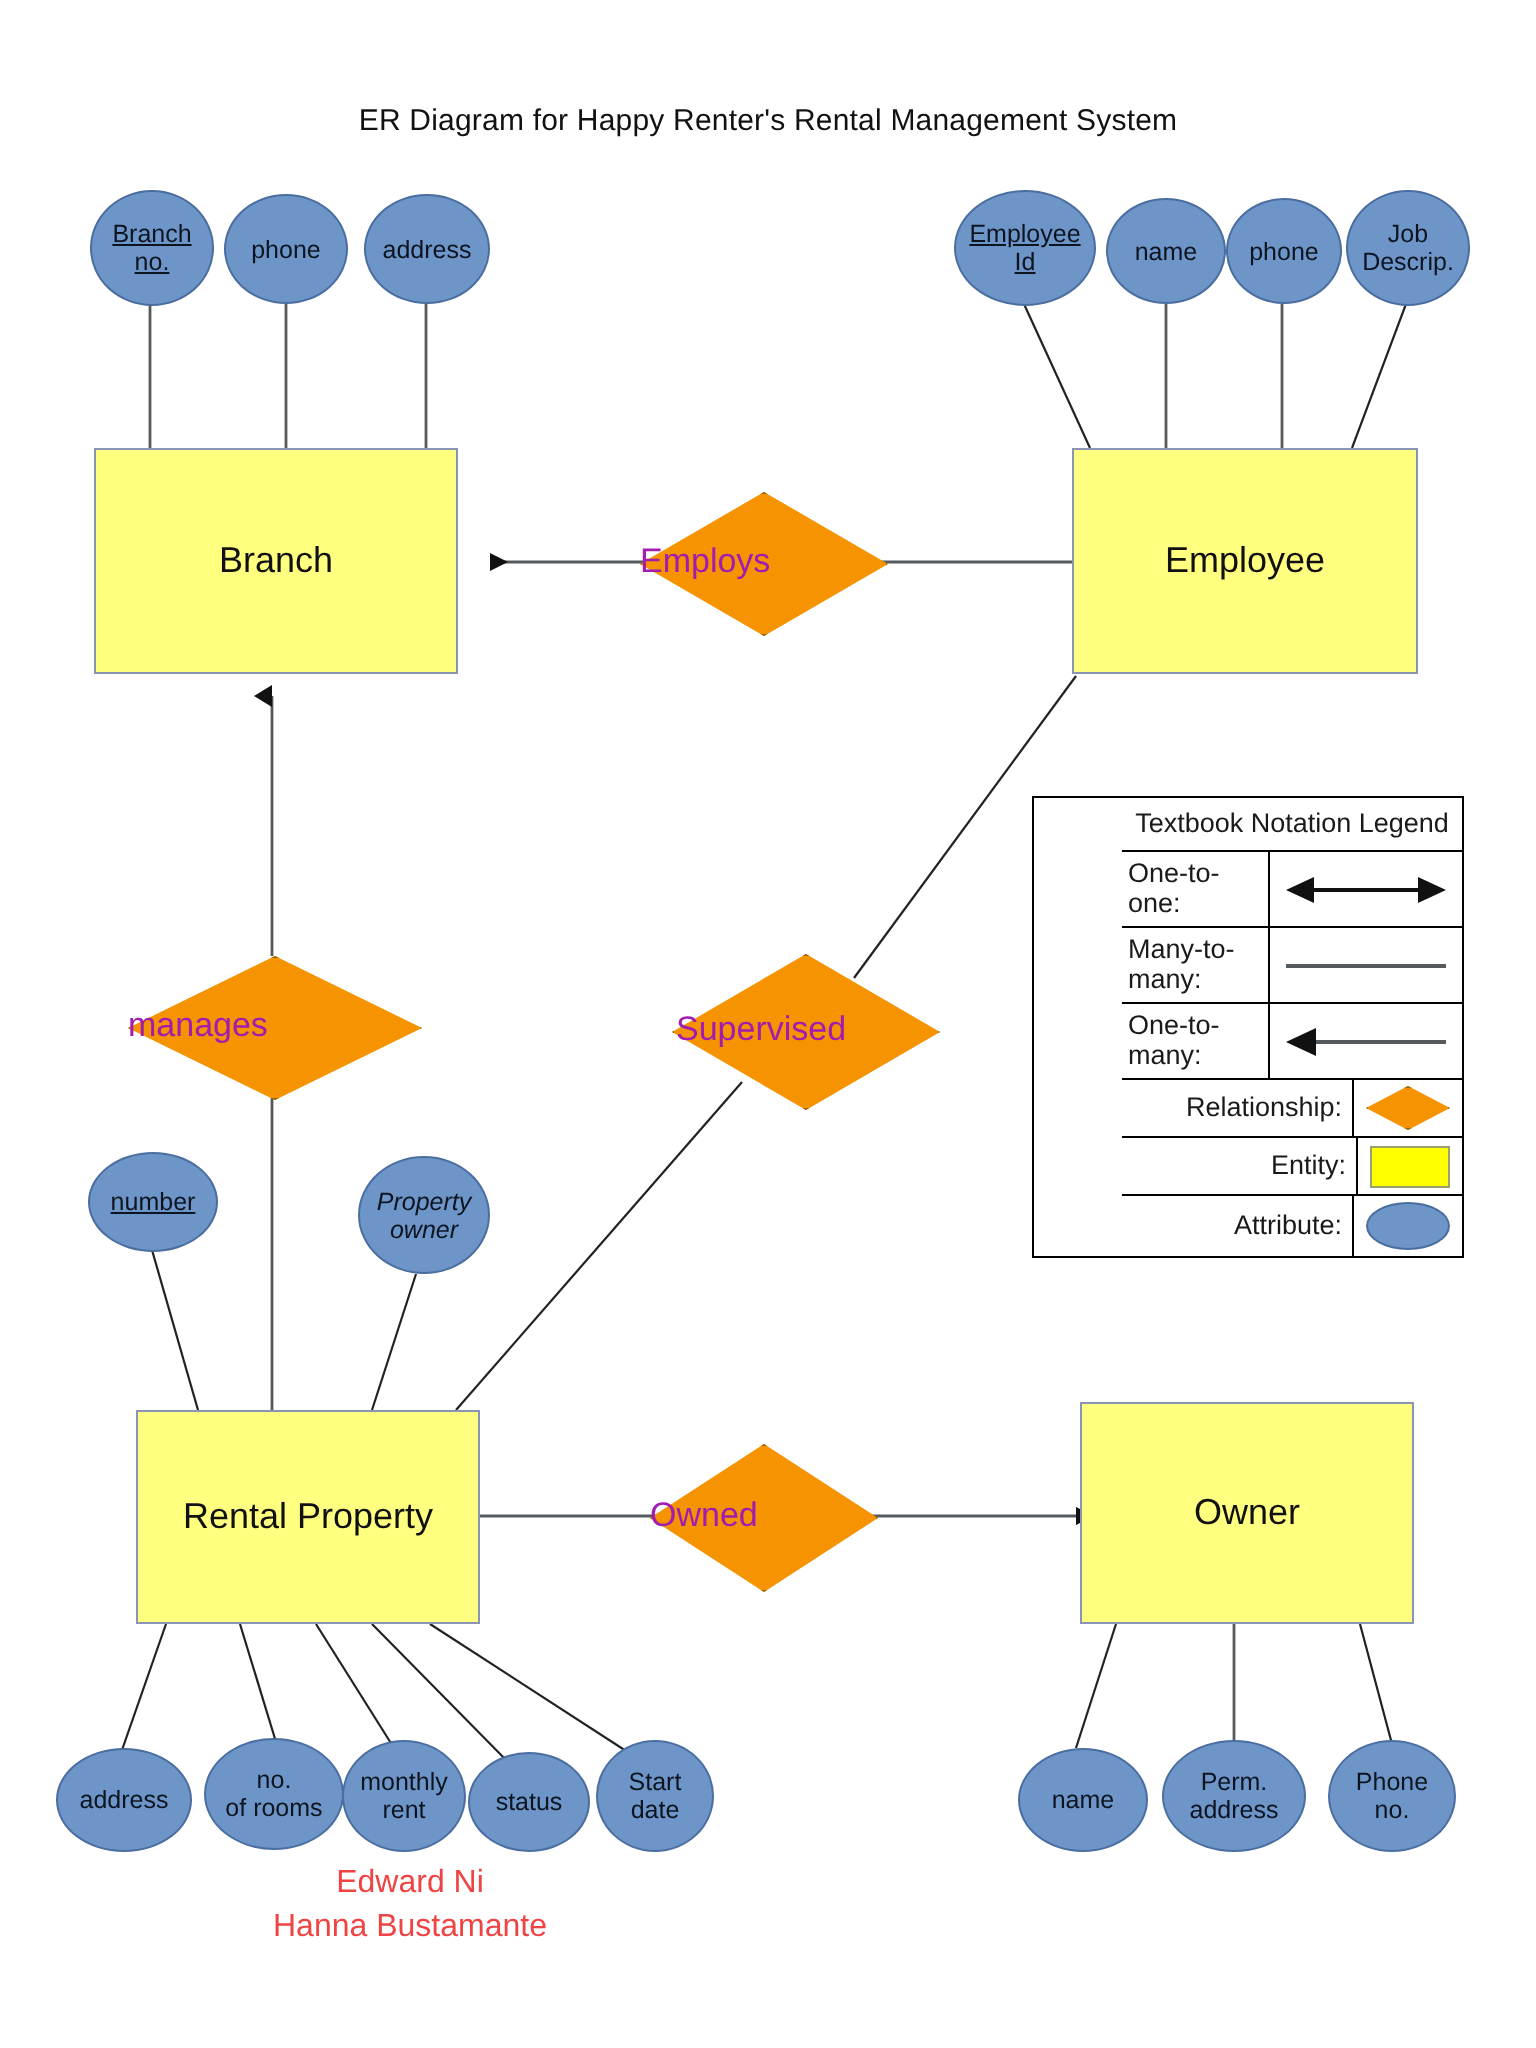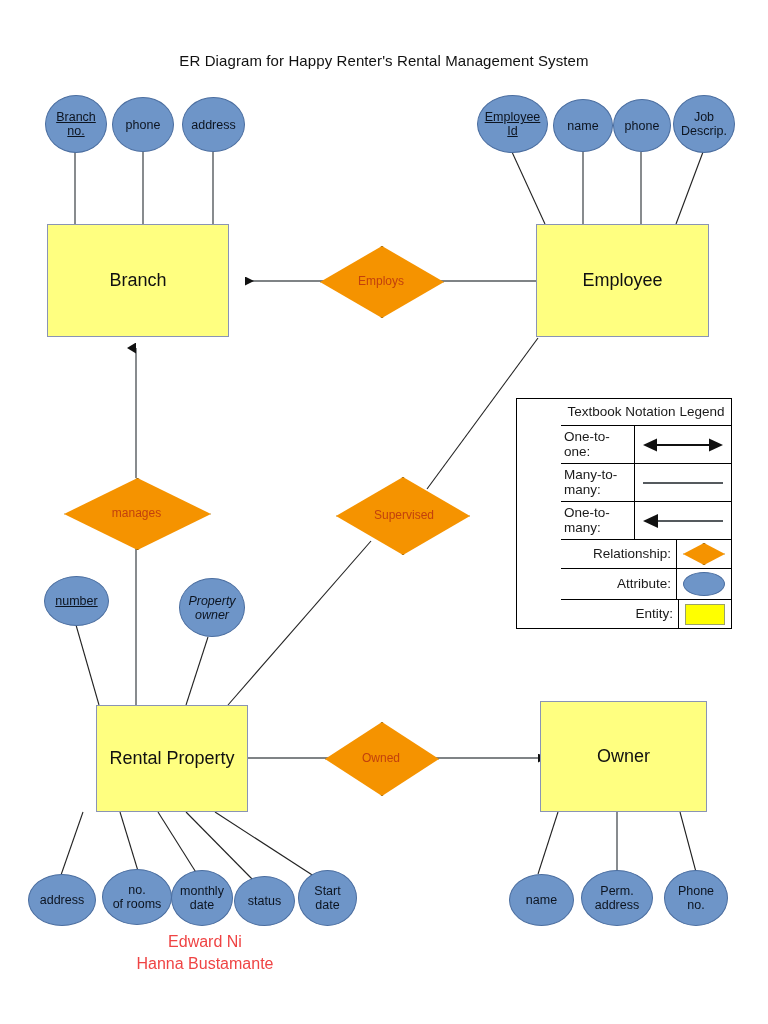--- a/index.html
+++ b/index.html
@@ -59,23 +59,22 @@
     z-index: 6;
     white-space: pre-line;
   }
   .attr.key > span {
     text-decoration: underline;
   }
   .rel {
     position: absolute;
     display: flex;
     align-items: center;
-    justify-content: center;
-    font-size: 12px;
-    color: #c2410c;
+    font-size: 17px;
+    color: #a21caf;
     z-index: 6;
     pointer-events: none;
   }
   .rel .rel-label {
     position: relative;
     z-index: 2;
     white-space: nowrap;
   }
   .rel .rel-shape {
     position: absolute;
@@ -235,21 +234,21 @@
 <div class="diagram-title">ER Diagram for Happy Renter's Rental Management System</div>
 
 <div class="entity" style="left:47px; top:224px; width:182px; height:113px;">
   <span>Branch</span>
 </div>
 
 <div class="entity" style="left:536px; top:224px; width:173px; height:113px;">
   <span>Employee</span>
 </div>
 
-<div class="entity" style="left:68px; top:705px; width:152px; height:107px;margin-left:28px;">
+<div class="entity" style="left:68px; top:705px; width:172px; height:107px;">
   <span>Rental Property</span>
 </div>
 
 <div class="entity" style="left:540px; top:701px; width:167px; height:111px;">
   <span>Owner</span>
 </div>
 
 <div class="rel" style="left:320px; top:246px; width:122px; height:70px;">
   <div class="rel-shape"></div>
   <span class="rel-label">Employs</span>
@@ -306,21 +305,21 @@
 
 <div class="attr" style="left:28px; top:874px; width:68px; height:52px;">
   <span>address</span>
 </div>
 <div class="attr" style="left:102px; top:869px; width:70px; height:56px;">
   <span>no.
 of rooms</span>
 </div>
 <div class="attr" style="left:171px; top:870px; width:62px; height:56px;">
   <span>monthly
-date</span>
+rent</span>
 </div>
 <div class="attr" style="left:234px; top:876px; width:61px; height:50px;">
   <span>status</span>
 </div>
 <div class="attr" style="left:298px; top:870px; width:59px; height:56px;">
   <span>Start
 date</span>
 </div>
 
 <div class="attr" style="left:509px; top:874px; width:65px; height:52px;">
@@ -369,28 +368,28 @@
   </div>
 
   <div class="legend-row">
     <div class="legend-label">Relationship:</div>
     <div class="legend-sym">
       <div class="sym-diamond"></div>
     </div>
   </div>
 
   <div class="legend-row">
+    <div class="legend-label">Entity:</div>
+    <div class="legend-sym">
+      <div class="sym-rect"></div>
+    </div>
+  </div>
+
+  <div class="legend-row">
     <div class="legend-label">Attribute:</div>
     <div class="legend-sym">
       <div class="sym-ellipse"></div>
-    </div>
-  </div>
-
-  <div class="legend-row">
-    <div class="legend-label">Entity:</div>
-    <div class="legend-sym">
-      <div class="sym-rect"></div>
     </div>
   </div>
 </div>
 
 <div class="authors">Edward Ni
 Hanna Bustamante</div>
 
 </body></html>

